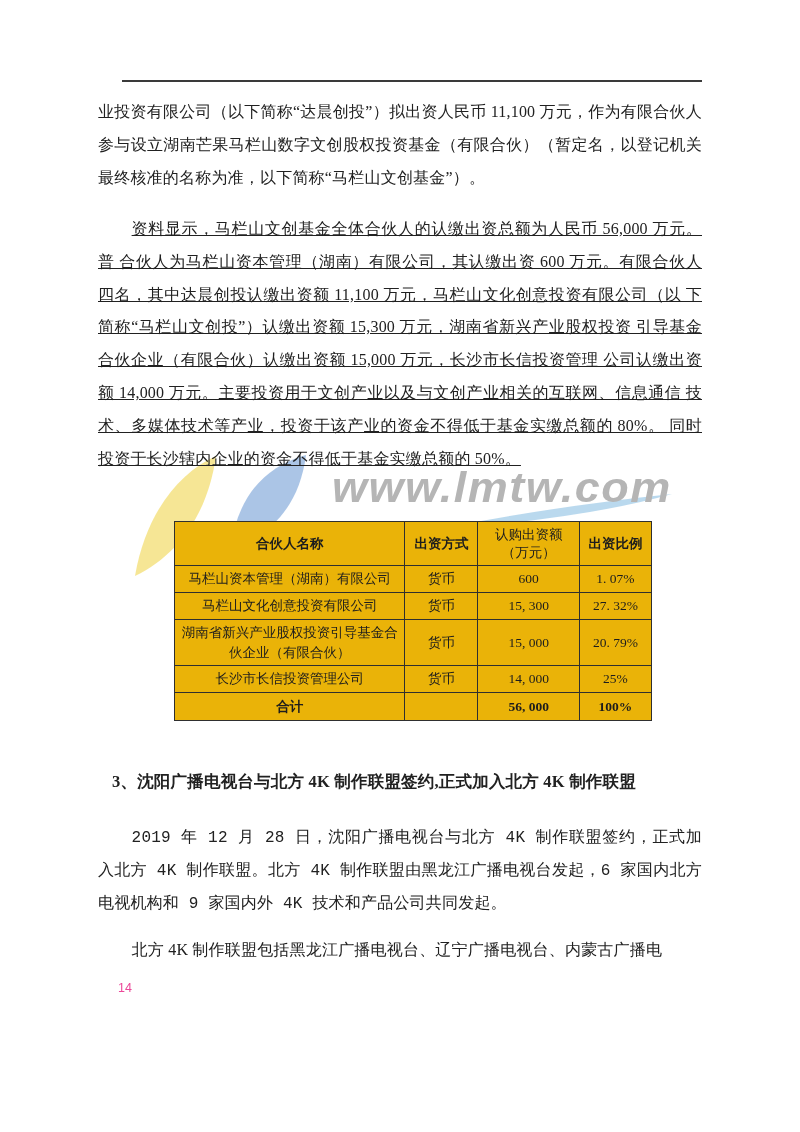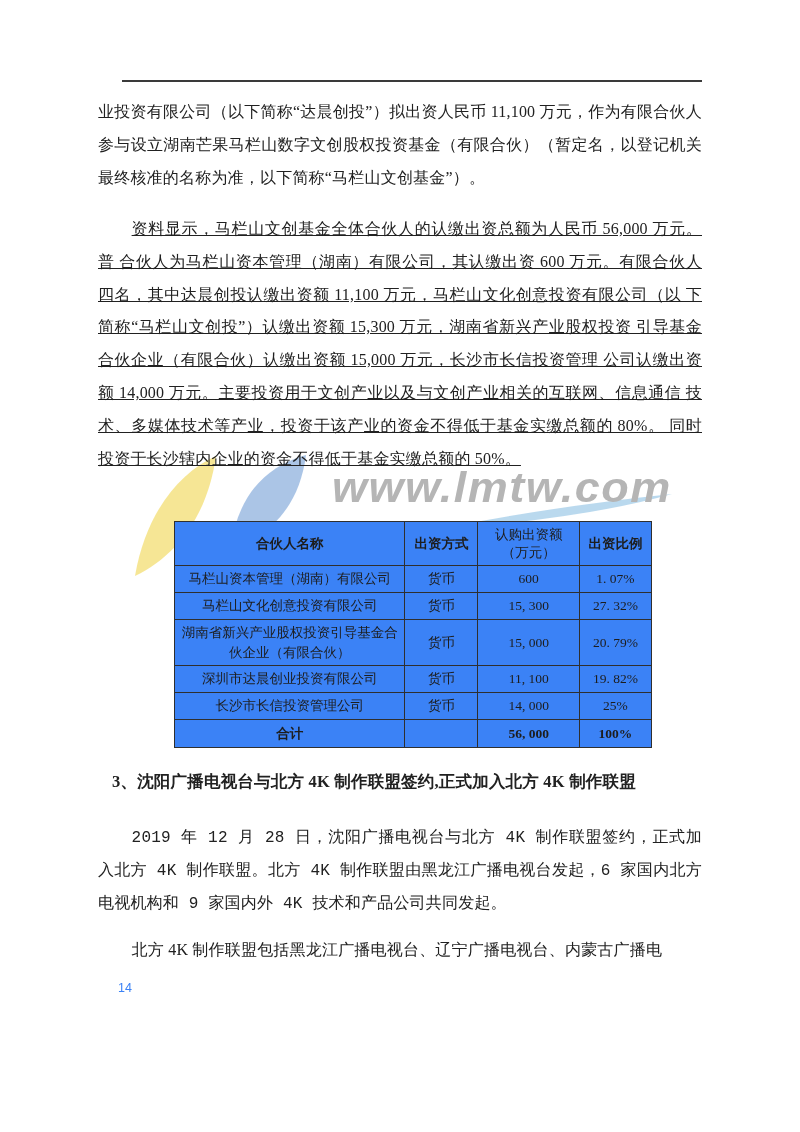--- a/index.html
+++ b/index.html
@@ -28,36 +28,36 @@
   .wm-svg { position:absolute; left:128px; top:448px; }
   .wm-text {
     position:absolute; left:332px; top:462px; z-index:1;
     font-family:"Liberation Sans","DejaVu Sans",sans-serif;
     font-style:italic; font-weight:700; font-size:45px; letter-spacing:1.5px;
     color:#b5b5b5; white-space:nowrap; transform:scaleY(0.96);
   }
 
   table.ctable {
     position:absolute; left:174px; top:521px; width:478px; z-index:3;
-    border-collapse:collapse; background:#3b82f6; table-layout:fixed;
+    border-collapse:collapse; background:#eab308; table-layout:fixed;
     font-size:13.5px; color:#1d1d1d;
   }
   .ctable td, .ctable th { border:1px solid #2f2f2f; padding:0 5px; text-align:center; vertical-align:middle; }
   .ctable th { font-weight:700; }
   .row-h   { height:44px; }
   .row-s   { height:27px; }
   .row-d   { height:46px; }
   .row-t   { height:28px; }
   .name-cell { text-align:left; padding-left:9px; line-height:20px; }
   .bold { font-weight:700; }
   .hdr-unit { display:block; font-weight:400; }
 
   .page-number {
     position:absolute; left:118px; top:981px; z-index:2;
-    font-family:"Liberation Sans","DejaVu Sans",sans-serif; font-size:12.5px; color:#3b82f6;
+    font-family:"Liberation Sans","DejaVu Sans",sans-serif; font-size:12.5px; color:#ec4899;
   }
 </style>
 </head>
 <body>
 
 <div class="page">
 
   <div class="top-rule"></div>
 
   <div class="watermark">
@@ -102,26 +102,20 @@
         <td>15, 300</td>
         <td>27. 32%</td>
       </tr>
       <tr class="row-d">
         <td class="name-cell">湖南省新兴产业股权投资引导基金合伙企业（有限合伙）</td>
         <td>货币</td>
         <td>15, 000</td>
         <td>20. 79%</td>
       </tr>
       <tr class="row-s">
-        <td class="name-cell">深圳市达晨创业投资有限公司</td>
-        <td>货币</td>
-        <td>11, 100</td>
-        <td>19. 82%</td>
-      </tr>
-      <tr class="row-s">
         <td class="name-cell">长沙市长信投资管理公司</td>
         <td>货币</td>
         <td>14, 000</td>
         <td>25%</td>
       </tr>
       <tr class="row-t">
         <td class="bold">合计</td>
         <td></td>
         <td class="bold">56, 000</td>
         <td class="bold">100%</td>

